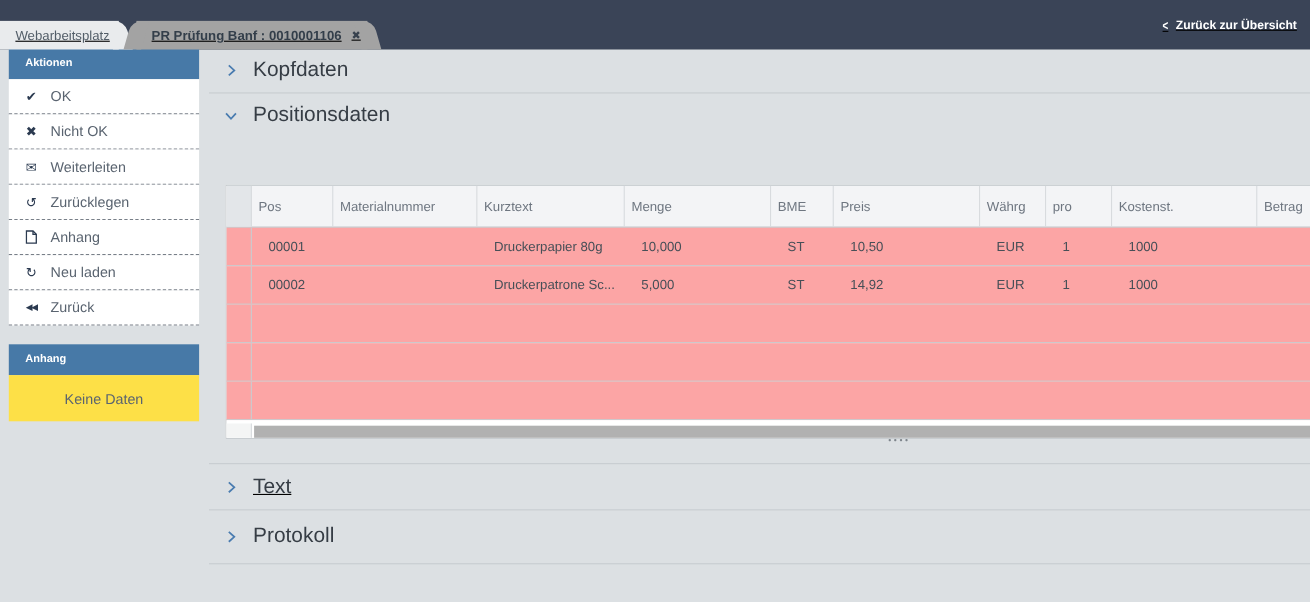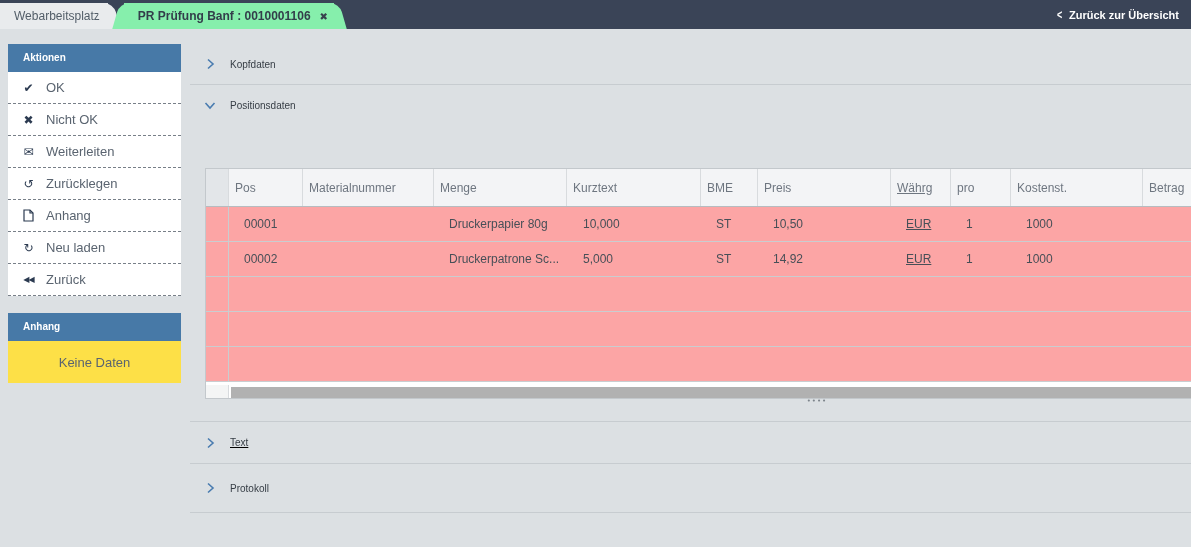--- a/index.html
+++ b/index.html
@@ -4,36 +4,36 @@
 <style>
   html,body{margin:0;padding:0;}
   body{
     width:1191px;height:547px;overflow:hidden;position:relative;
     background:#dce0e3;
     font-family:"Liberation Sans",sans-serif;
     -webkit-font-smoothing:antialiased;
   }
   
   .topbar{
-    position:absolute;left:0;top:0;width:1191px;height:29px;
-    background:#3a4457;display:flex;align-items:flex-end;
+    position:absolute;left:0;top:0;width:1191px;height:45px;
+    background:#3a4457;display:flex;align-items:flex-end;text-decoration:underline;
   }
   .tab{
     position:relative;height:26px;display:flex;align-items:center;
     font-size:12px;white-space:nowrap;cursor:default;
   }
   .tab-inactive{
     background:#e9ebed;color:#525d68;padding:0 8px 0 14px;z-index:1;
   }
   .tab-inactive::after{
     content:"";position:absolute;right:-9px;top:0;bottom:0;width:18px;
     background:inherit;transform:skewX(16deg);border-top-right-radius:9px;
   }
   .tab-active{
-    background:#86efac;color:#333e4a;font-weight:bold;
+    background:#a3a3a3;color:#333e4a;font-weight:bold;
     padding:0 6px 0 14px;margin-left:16px;z-index:2;
   }
   .tab-active::before{
     content:"";position:absolute;left:-8px;top:0;bottom:0;width:16px;
     background:inherit;transform:skewX(-16deg);border-top-left-radius:9px;
   }
   .tab-active::after{
     content:"";position:absolute;right:-9px;top:0;bottom:0;width:18px;
     background:inherit;transform:skewX(16deg);border-top-right-radius:9px;
   }
@@ -66,21 +66,21 @@
   .attach-body{
     height:42px;background:#fde047;display:flex;align-items:center;justify-content:center;
     font-size:13px;color:#5a6470;
   }
   
   .main{position:absolute;left:190px;top:44px;right:0;}
   .section-row{
     height:40px;display:flex;align-items:center;padding-left:13px;gap:13px;cursor:pointer;
   }
   .section-row .chev{width:14px;height:14px;flex:0 0 auto;display:block;}
-  .section-label{font-size:10px;color:#363d45;}
+  .section-label{font-size:19px;color:#363d45;}
   .bb{border-bottom:1px solid #c7ccd0;}
   .bt{border-top:1px solid #c7ccd0;}
   .row-text{height:41px;margin-top:14px;text-decoration:underline;}
   .row-protokoll{height:48px;}
   
   .tablewrap{margin-left:15px;margin-top:43px;width:1086px;
     border:1px solid #c3c8cc;box-sizing:border-box;background:#ffffff;}
   .trow,.thead{display:flex;box-sizing:border-box;}
   .thead{height:38px;background:#f3f4f6;border-bottom:1px solid #b6bcc0;}
   .trow{height:35px;background:#fca5a5;border-bottom:1px solid #c9cdd0;}
@@ -89,21 +89,21 @@
   .td{font-size:12px;color:#474f57;padding-left:15px;}
   .selth{background:#e3e6e9;}
   .seltd{border-right:1px solid #c9cdd0;padding-left:0;cursor:pointer;}
   .c-sel{width:23px;flex:0 0 auto;}
   .c-pos{width:74px;flex:0 0 auto;}
   .c-mat{width:131px;flex:0 0 auto;}
   .c-kurz{width:134px;flex:0 0 auto;}
   .c-menge{width:133px;flex:0 0 auto;}
   .c-bme{width:57px;flex:0 0 auto;}
   .c-preis{width:133px;flex:0 0 auto;}
-  .c-waehrg{width:60px;flex:0 0 auto;text-decoration:underline;}
+  .c-waehrg{width:60px;flex:0 0 auto;}
   .c-pro{width:60px;flex:0 0 auto;}
   .c-kost{width:132px;flex:0 0 auto;}
   .c-betrag{flex:1 1 auto;border-right:none;}
   .td.c-betrag{justify-content:flex-end;padding-right:5px;padding-left:0;}
   .fill{flex:1 1 auto;}
   .scrollrow{height:16px;display:flex;align-items:flex-end;background:#ffffff;padding-top:3px;box-sizing:border-box;}
   .scroll-corner{width:23px;height:13px;background:#f4f5f5;border-right:1px solid #d8dbde;box-sizing:border-box;flex:0 0 auto;}
   .scroll-thumb{height:11px;background:#b1b1b1;flex:1 1 auto;margin-left:2px;cursor:pointer;}
   .grip{
     height:8px;line-height:5px;margin-left:612px;width:30px;text-align:center;
@@ -185,22 +185,22 @@
       <polyline points="2.5,5 7,10 11.5,5" fill="none" stroke="#4a7cb0" stroke-width="1.6"></polyline>
     </svg>
     <span class="section-label">Positionsdaten</span>
   </div>
 
   <div class="tablewrap">
     <div class="thead">
       <div class="cell c-sel th selth"></div>
       <div class="cell c-pos th">Pos</div>
       <div class="cell c-mat th">Materialnummer</div>
+      <div class="cell c-kurz th">Kurztext</div>
       <div class="cell c-menge th">Menge</div>
-      <div class="cell c-kurz th">Kurztext</div>
       <div class="cell c-bme th">BME</div>
       <div class="cell c-preis th">Preis</div>
       <div class="cell c-waehrg th">Währg</div>
       <div class="cell c-pro th">pro</div>
       <div class="cell c-kost th">Kostenst.</div>
       <div class="cell c-betrag th">Betrag</div>
     </div>
 
     <div class="trow">
       <div class="cell c-sel td seltd"></div>

